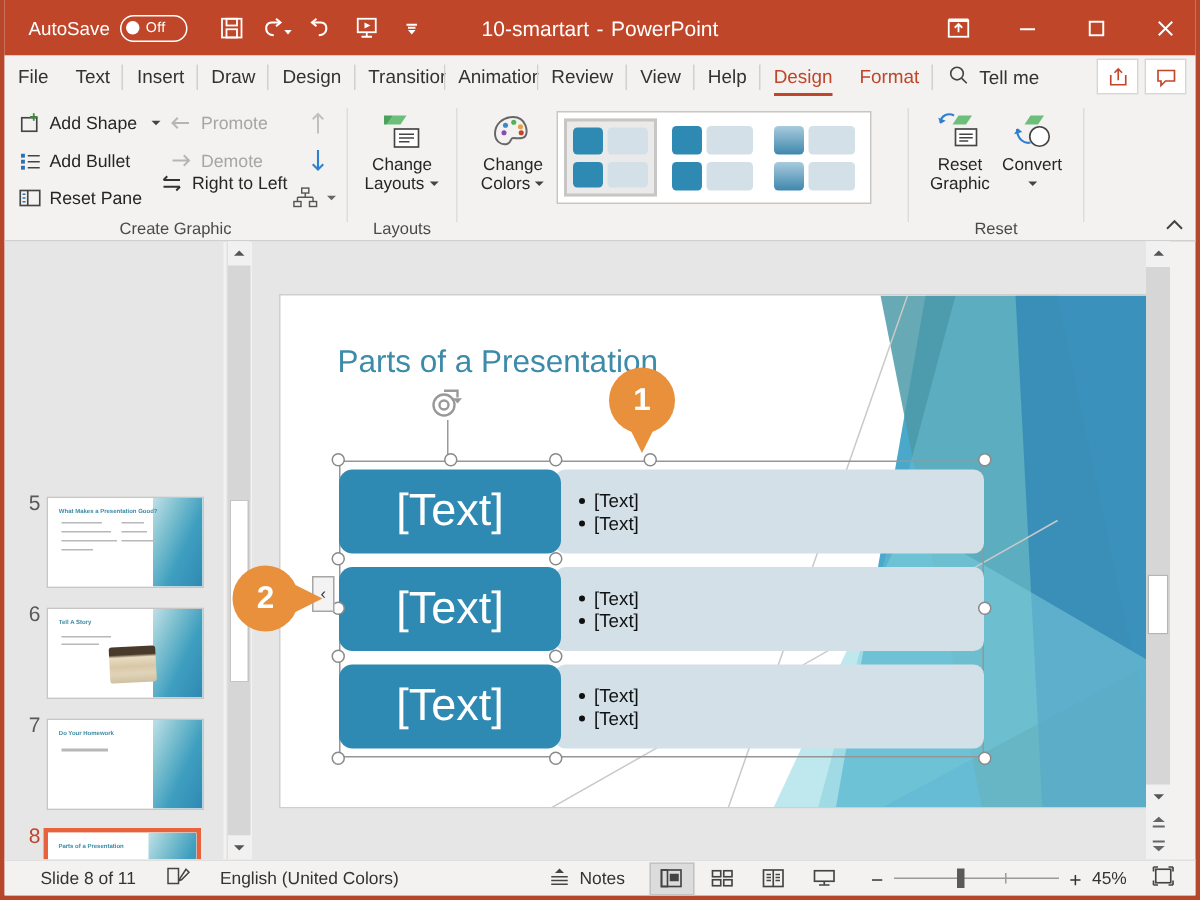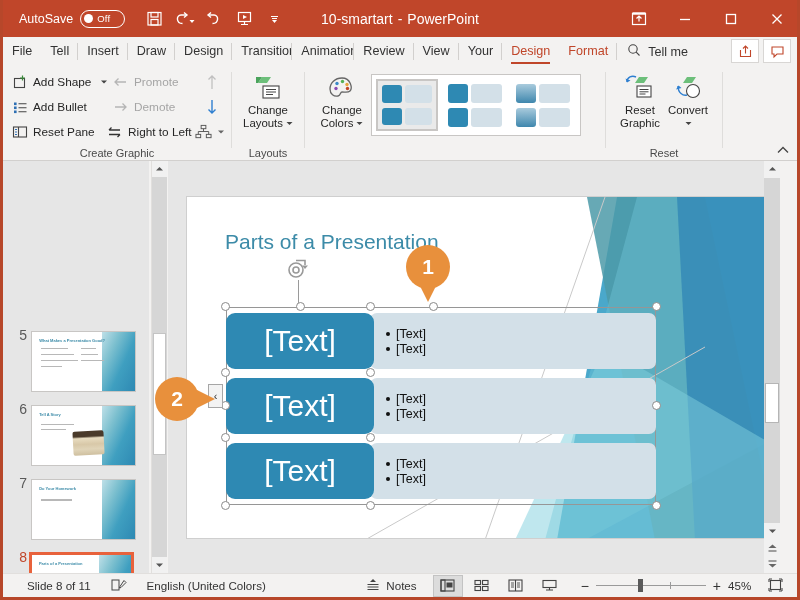--- a/index.html
+++ b/index.html
@@ -237,29 +237,29 @@
       <div class="winbtn">
         <svg width="14" height="14" viewBox="0 0 14 14">
             <path d="M2.5 2.5 L11.5 11.5 M11.5 2.5 L2.5 11.5" stroke="#fff" stroke-width="1.3"></path>
           </svg>
       </div>
     </div>
   </div>
 
   <div class="tabrow">
     <div class="tab">File</div>
-    <div class="tab sep">Tell</div>
+    <div class="tab sep">Text</div>
     <div class="tab sep">Insert</div>
     <div class="tab sep">Draw</div>
     <div class="tab sep">Design</div>
     <div class="tab sep" style="max-width:60px;overflow:hidden">Transitions</div>
     <div class="tab sep" style="max-width:62px;overflow:hidden">Animations</div>
     <div class="tab sep">Review</div>
     <div class="tab sep">View</div>
-    <div class="tab sep">Your</div>
+    <div class="tab sep">Help</div>
     <div class="tab ctx active">Design</div>
     <div class="tab ctx sep">Format</div>
     <div class="tellme">
       <span>
         <svg width="14" height="14" viewBox="0 0 14 14">
             <circle cx="6" cy="6" r="4.2" fill="none" stroke="#444" stroke-width="1.1"></circle>
             <path d="M9.2 9.2 L12.5 12.5" stroke="#444" stroke-width="1.1"></path>
           </svg>
       </span>
       <span>Tell me</span>
@@ -327,21 +327,21 @@
         <span>Promote</span>
       </div>
       <div class="smallrow dim" style="left:109px;top:29px">
         <span class="ic">
           <svg width="17" height="14" viewBox="0 0 17 14">
               <path d="M3 7 H14 M10.5 3.5 L14 7 L10.5 10.5" fill="none" stroke="#b5b5b5" stroke-width="1.3"></path>
             </svg>
         </span>
         <span>Demote</span>
       </div>
-      <div class="smallrow" style="left:103px;top:54px">
+      <div class="smallrow" style="left:103px;top:44px">
         <span class="ic">
           <svg width="17" height="14" viewBox="0 0 17 14">
               <path d="M14 5 H3 M5.5 2.5 L3 5" fill="none" stroke="#333" stroke-width="1.3"></path>
               <path d="M3 9.5 H14 M11.5 12 L14 9.5" fill="none" stroke="#333" stroke-width="1.3"></path>
             </svg>
         </span>
         <span>Right to Left</span>
       </div>
 
       <div class="smallrow dim" style="left:200px;top:4px">

